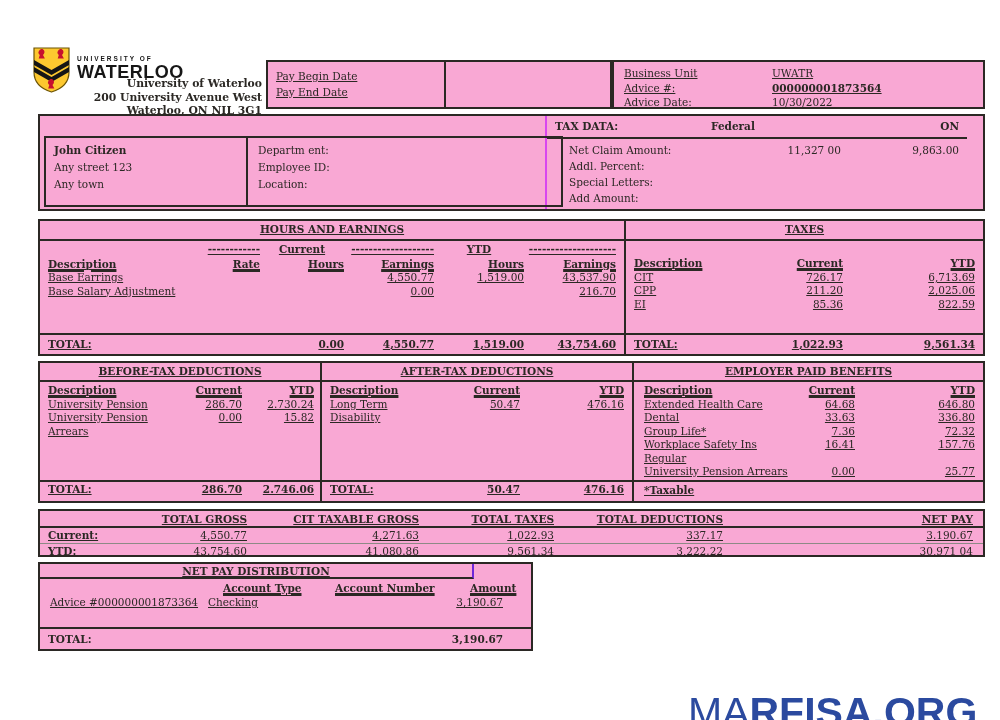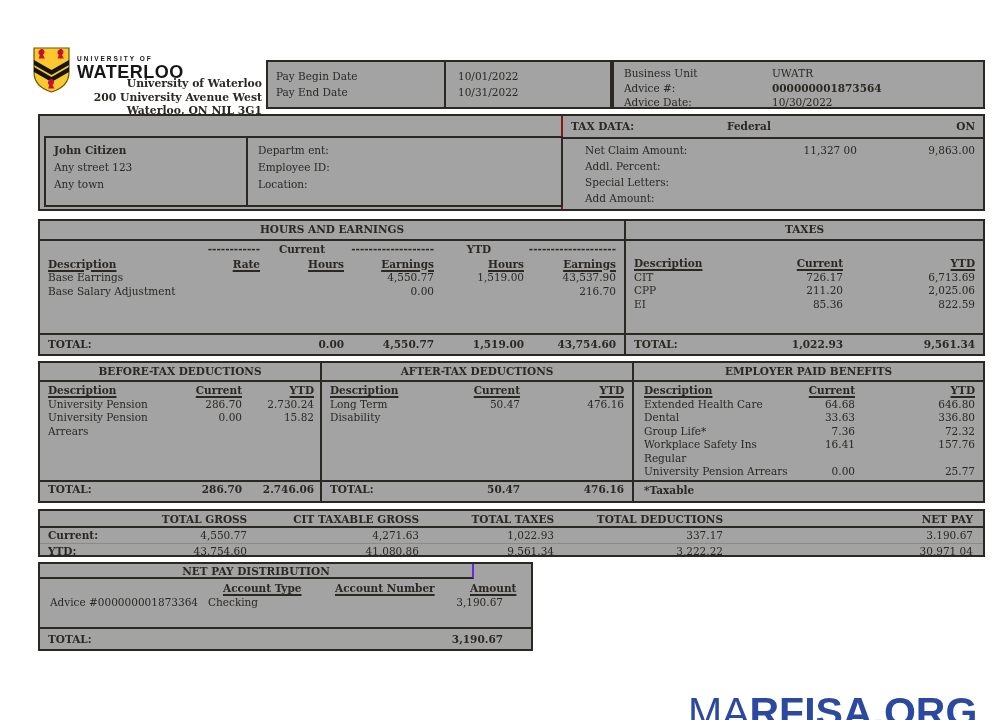--- a/index.html
+++ b/index.html
@@ -1,37 +1,37 @@
 <!DOCTYPE html>
 <html><head>
 <meta charset="utf-8">
 <style>
   html,body{margin:0;padding:0;background:#fff;}
   .page{position:relative;width:1000px;height:720px;background:#fff;overflow:hidden;
         font-family:"DejaVu Serif", serif;color:#2b2824;font-size:10.5px;line-height:13px;margin-top:41px;}
-  .box{position:absolute;border:2px solid #2b2824;background:#a3a3a3;box-sizing:border-box;}
+  .box{position:absolute;border:2px solid #2b2824;background:#f9a8d4;box-sizing:border-box;text-decoration:underline;}
   .b{font-weight:bold;}
   .u{text-decoration:underline;text-decoration-thickness:1.5px;text-underline-offset:2px;font-weight:bold;}
   .num{text-align:right;}
   .ctr{text-align:center;}
   
   .logo-block{position:absolute;left:33px;top:6px;display:flex;align-items:flex-start;}
   .logo-text{margin-left:7px;font-family:"Liberation Sans",sans-serif;color:#161616;}
   .logo-small{font-size:6.5px;font-weight:bold;letter-spacing:2px;margin-top:5px;}
   .logo-large{font-size:18px;font-weight:bold;letter-spacing:.5px;margin-top:1px;}
   .addr-block{position:absolute;left:62px;top:36px;width:200px;text-align:right;font-weight:bold;line-height:13.5px;font-size:10.8px;}
   .paydates{left:266px;top:19px;width:346px;height:49px;display:flex;}
   .paydates .lcol{width:168px;padding:6px 0 0 8px;line-height:16px;border-right:2px solid #2b2824;}
   .paydates .vcol{flex:1;padding:6px 0 0 12px;line-height:16px;}
   .advicebox{left:612px;top:19px;width:373px;height:49px;display:flex;}
   .advicebox .lcol{width:146px;padding:4px 0 0 10px;line-height:14.5px;}
   .advicebox .vcol{flex:1;padding:4px 0 0 2px;line-height:14.5px;}
   
   .empbox{left:38px;top:73px;width:947px;height:97px;}
-  .taxarea{position:absolute;right:0;top:0;bottom:0;width:420px;border-left:2px solid #7f1d1d;}
+  .taxarea{position:absolute;right:16px;top:0;bottom:0;width:420px;border-left:2px solid #d946ef;}
   .taxhead{height:21px;border-bottom:2px solid #2b2824;display:flex;align-items:center;font-weight:bold;}
   .taxhead .t1{flex:1;padding-left:8px;}
   .taxhead .t2{width:130px;text-align:left;}
   .taxhead .t3{width:118px;text-align:right;padding-right:8px;}
   .taxrow{display:flex;line-height:16px;}
   .taxrow .t1{flex:1;padding-left:22px;}
   .taxrow .t2{width:130px;text-align:right;}
   .taxrow .t3{width:118px;text-align:right;padding-right:8px;}
   .empinner{position:absolute;left:4px;top:20px;width:519px;height:71px;border:2px solid #2b2824;display:flex;box-sizing:border-box;}
   .empinner .c1{width:192px;border-right:2px solid #2b2824;padding:4px 0 0 8px;line-height:17px;}
@@ -130,24 +130,20 @@
     <div>University of Waterloo</div>
     <div>200 University Avenue West</div>
     <div>Waterloo, ON NIL 3G1</div>
   </div>
 
   <div class="box paydates">
     <div class="lcol">
       <div>Pay Begin Date</div>
       <div>Pay End Date</div>
     </div>
-    <div class="vcol">
-      <div>10/01/2022</div>
-      <div>10/31/2022</div>
-    </div>
   </div>
 
   <div class="box advicebox">
     <div class="lcol">
       <div>Business Unit</div>
       <div>Advice #:</div>
       <div>Advice Date:</div>
     </div>
     <div class="vcol">
       <div>UWATR</div>

